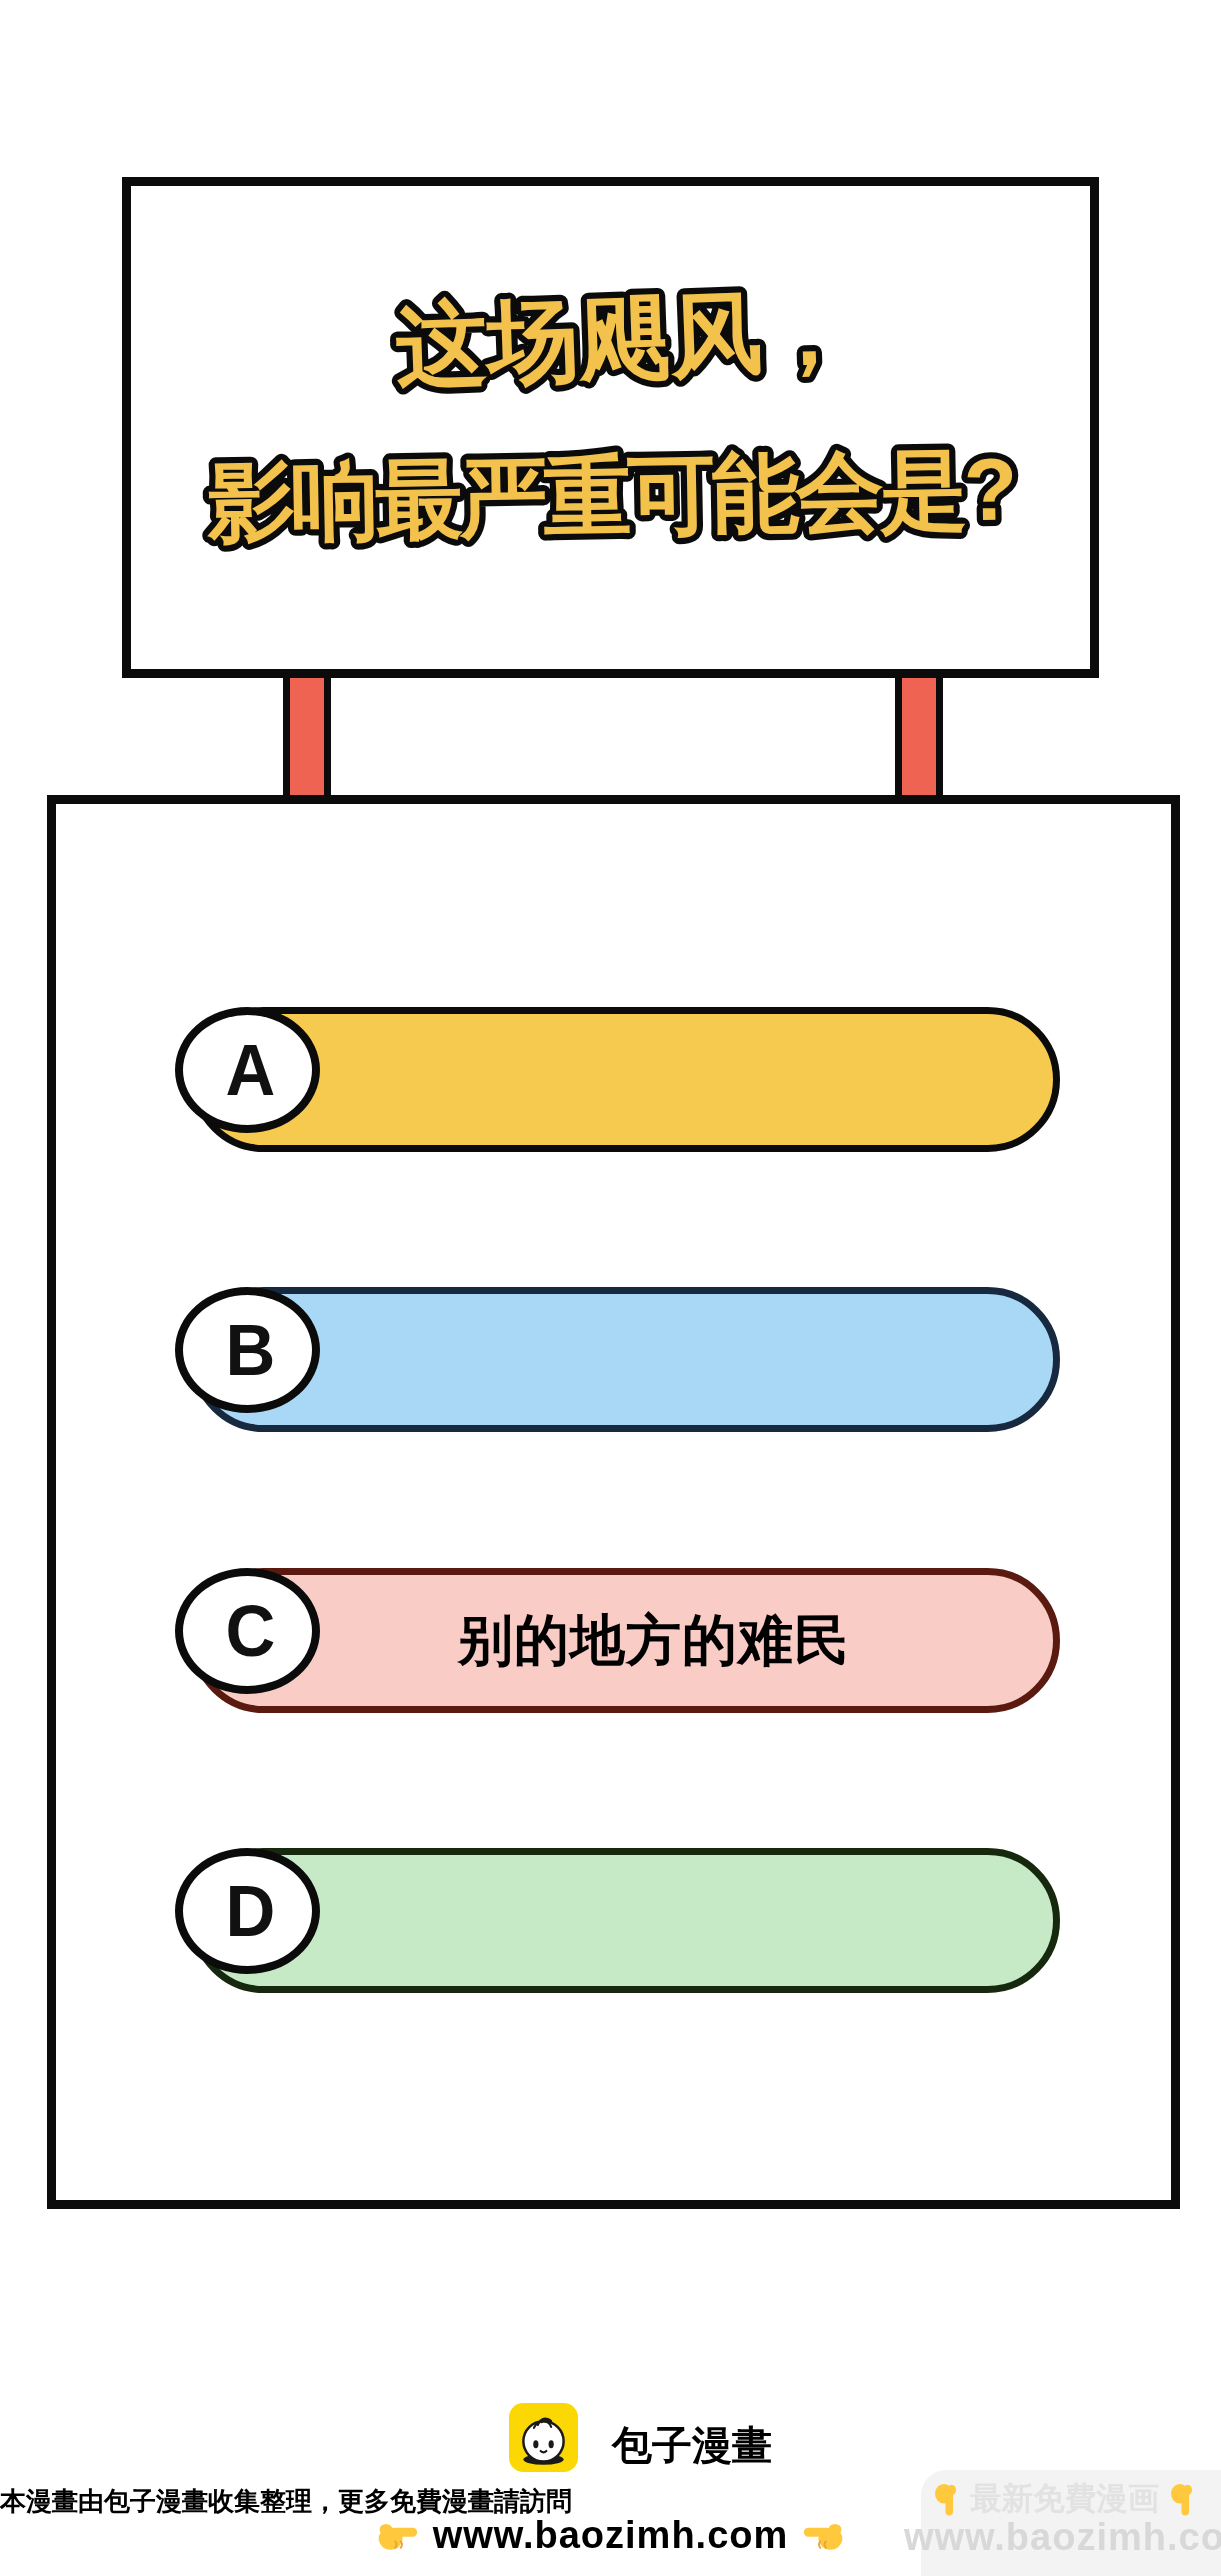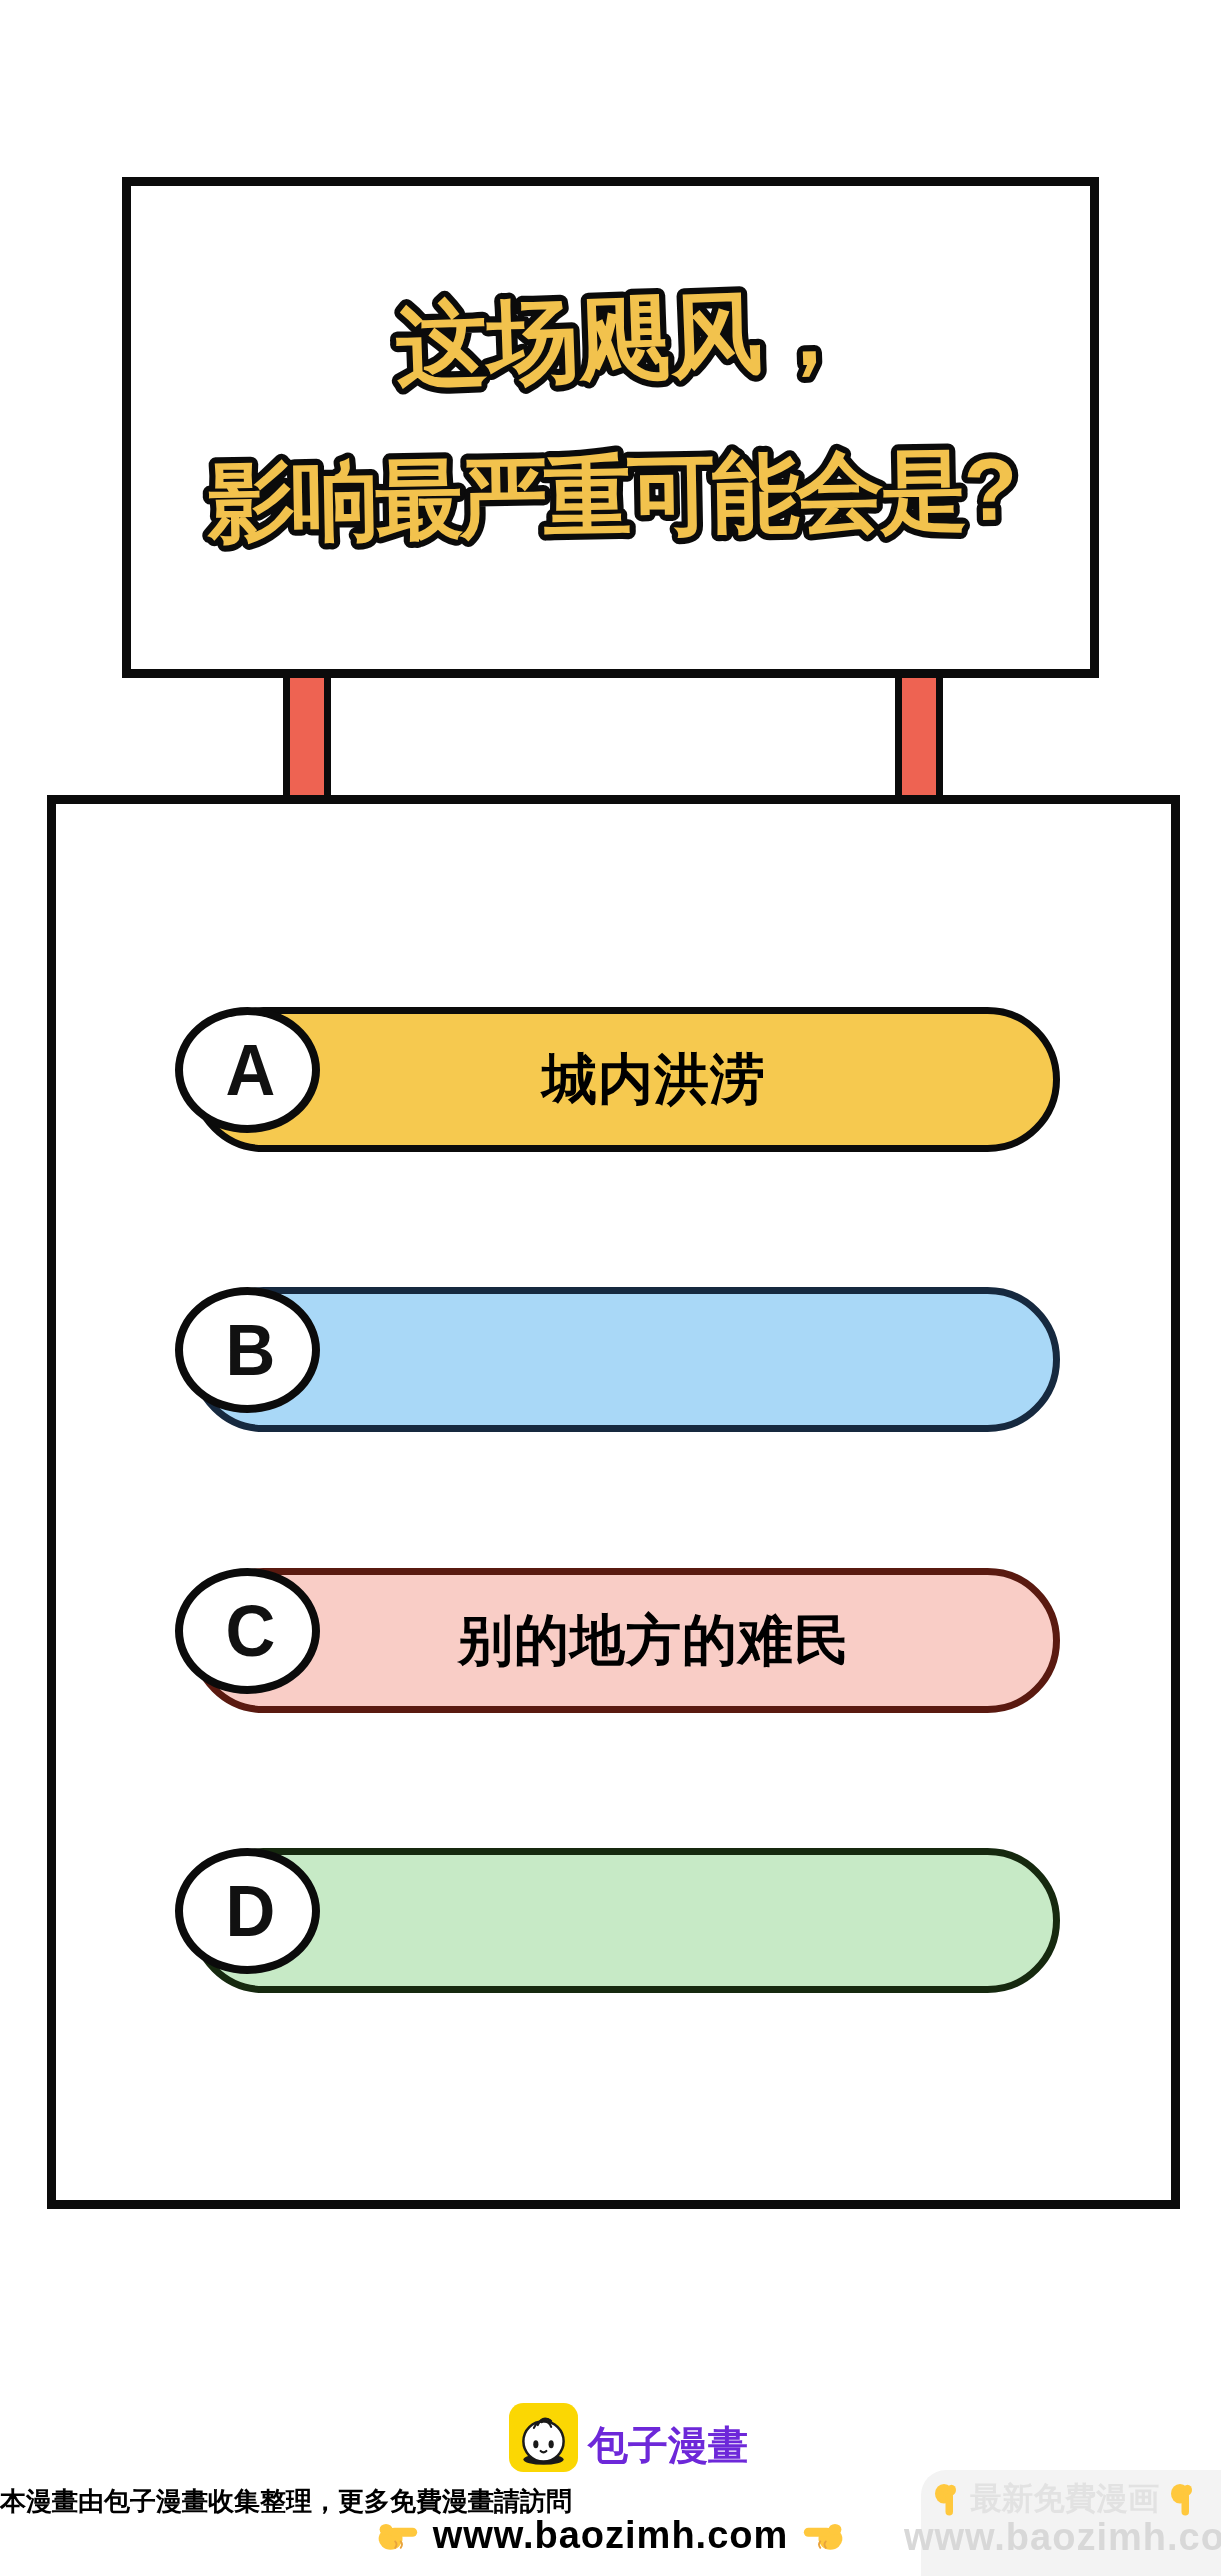--- a/index.html
+++ b/index.html
@@ -37,22 +37,22 @@
   .pill-d { top:1848px; }
   .bubble { position:absolute; left:-23px; top:-6.7px; width:145px; height:126px;
             background:#ffffff; border:8.6px solid #0b0b0b; border-radius:50%;
             display:flex; align-items:center; justify-content:center; }
   .letter { font-size:69px; font-weight:600; color:#111; padding-left:5.7px;
             transform:scaleY(1.05); }
   .pill-label { font-size:55px; font-weight:600; color:#000;
                 padding-left:57px; letter-spacing:1px; white-space:nowrap; }
   
   .logo { position:absolute; left:509px; top:2403px; width:69px; height:69px; z-index:2; }
-  .brand-name { position:absolute; left:588px; top:2418px; font-size:40px;
-                font-weight:700; color:#6d28d9; z-index:2; white-space:nowrap; }
+  .brand-name { position:absolute; left:612px; top:2418px; font-size:40px;
+                font-weight:700; color:#000000; z-index:2; white-space:nowrap; }
   .tagline { position:absolute; left:0; right:0; top:2484px; 
              font-size:26px; font-weight:700; color:#000; z-index:2; }
   .url-row { position:absolute; left:0; right:0; top:2513px; display:flex;
              justify-content:center; align-items:center; gap:13.4px; z-index:2; }
   .url-text { font-size:38px; font-weight:700; color:#000; letter-spacing:1px; }
   .hand { width:44px; height:44px; }
   .hand-left { transform:scaleX(-1); }
   .hand-down { transform:rotate(90deg); }
   
   .wm-box { position:absolute; left:921px; top:2470px; width:353px; height:134px;
@@ -78,21 +78,20 @@
       <text class="t2" x="502" y="356" transform="rotate(-1 502 324)" fill="#F2C24D" stroke="#0B0B0B">影响最严重可能会是?</text>
     </svg>
   </div>
 
   <div class="board"></div>
 
   <div class="pill pill-a" style="background: rgb(246, 201, 79); border-color: rgb(11, 11, 11);">
     <div class="bubble">
       <span class="letter">A</span>
     </div>
-    <div class="pill-label">城内洪涝</div>
   </div>
 
   <div class="pill pill-b" style="background: rgb(169, 216, 247); border-color: rgb(22, 41, 63);">
     <div class="bubble">
       <span class="letter">B</span>
     </div>
   </div>
 
   <div class="pill pill-c" style="background: rgb(249, 205, 198); border-color: rgb(90, 26, 16);">
     <div class="bubble">

